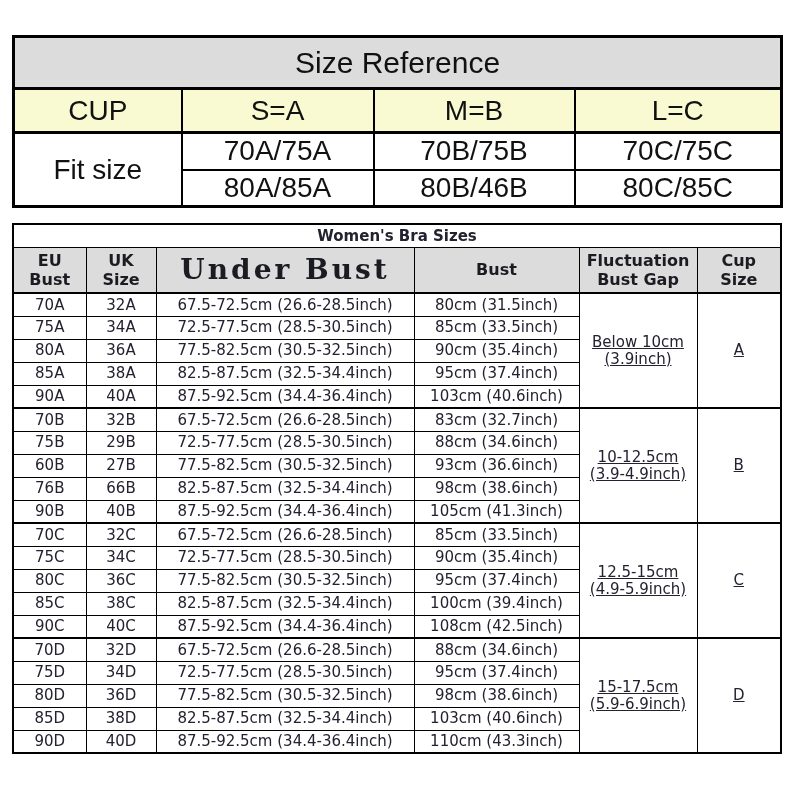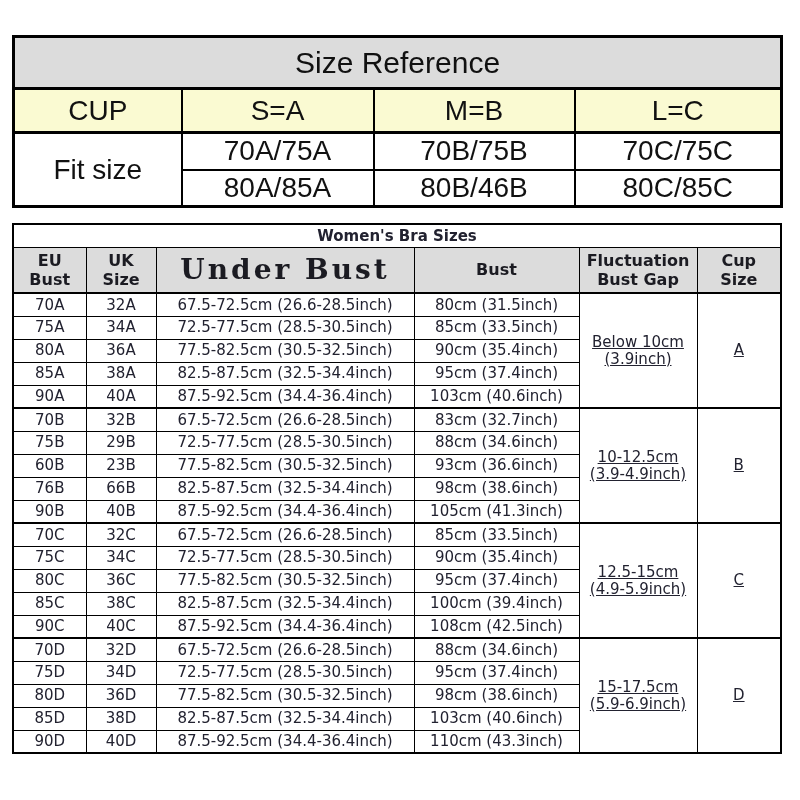--- a/index.html
+++ b/index.html
@@ -183,21 +183,21 @@
         <td rowspan="5" class="cup-cell">B</td>
       </tr>
       <tr>
         <td>75B</td>
         <td>29B</td>
         <td>72.5-77.5cm (28.5-30.5inch)</td>
         <td>88cm (34.6inch)</td>
       </tr>
       <tr>
         <td>60B</td>
-        <td>23B</td>
+        <td>27B</td>
         <td>77.5-82.5cm (30.5-32.5inch)</td>
         <td>93cm (36.6inch)</td>
       </tr>
       <tr>
         <td>76B</td>
         <td>66B</td>
         <td>82.5-87.5cm (32.5-34.4inch)</td>
         <td>98cm (38.6inch)</td>
       </tr>
       <tr>

